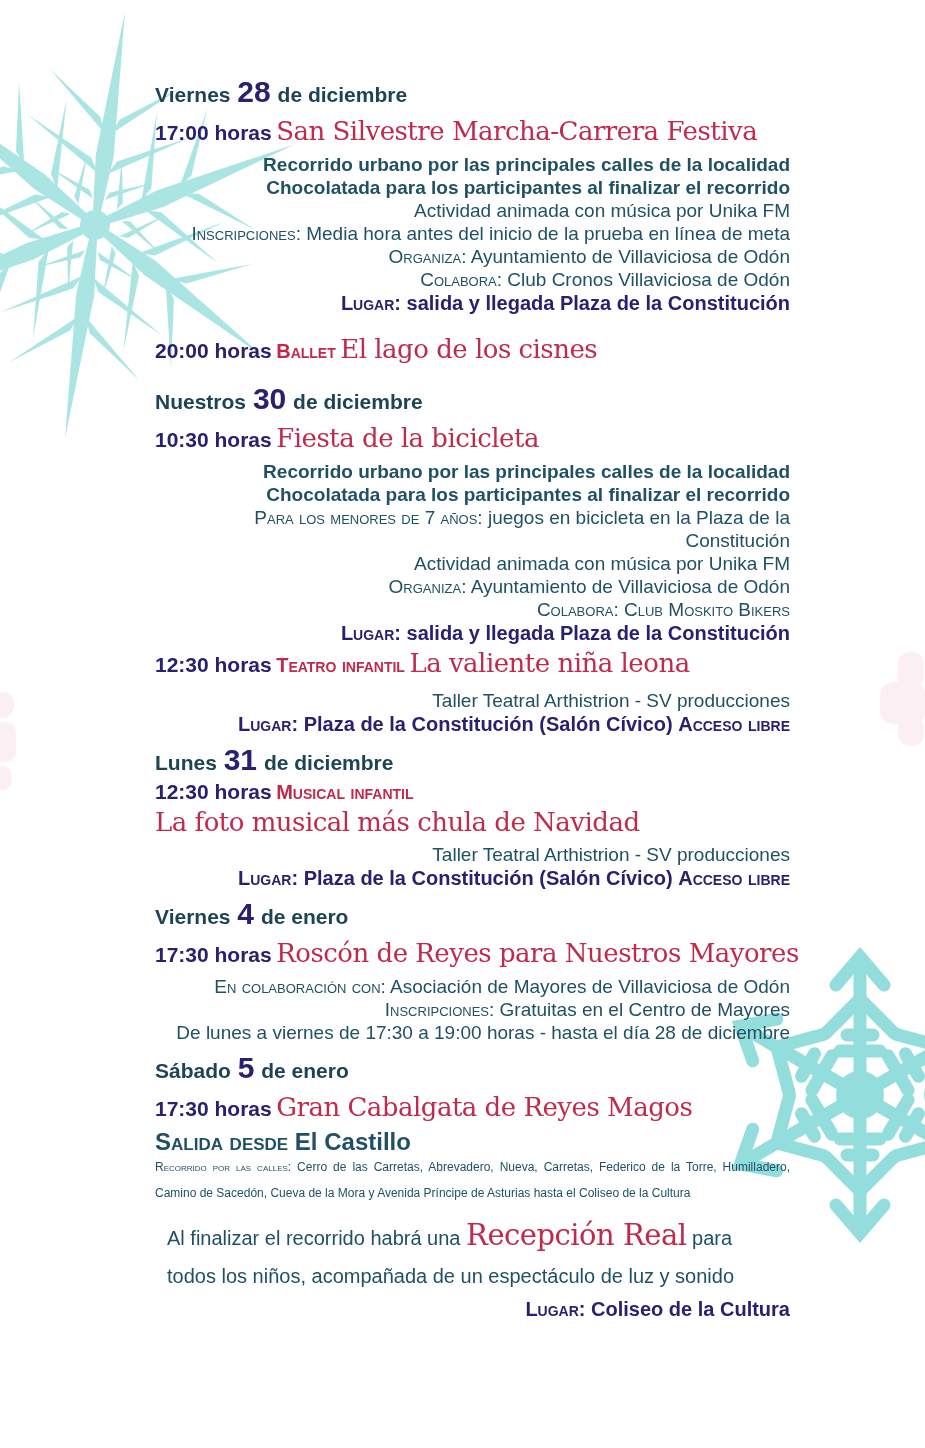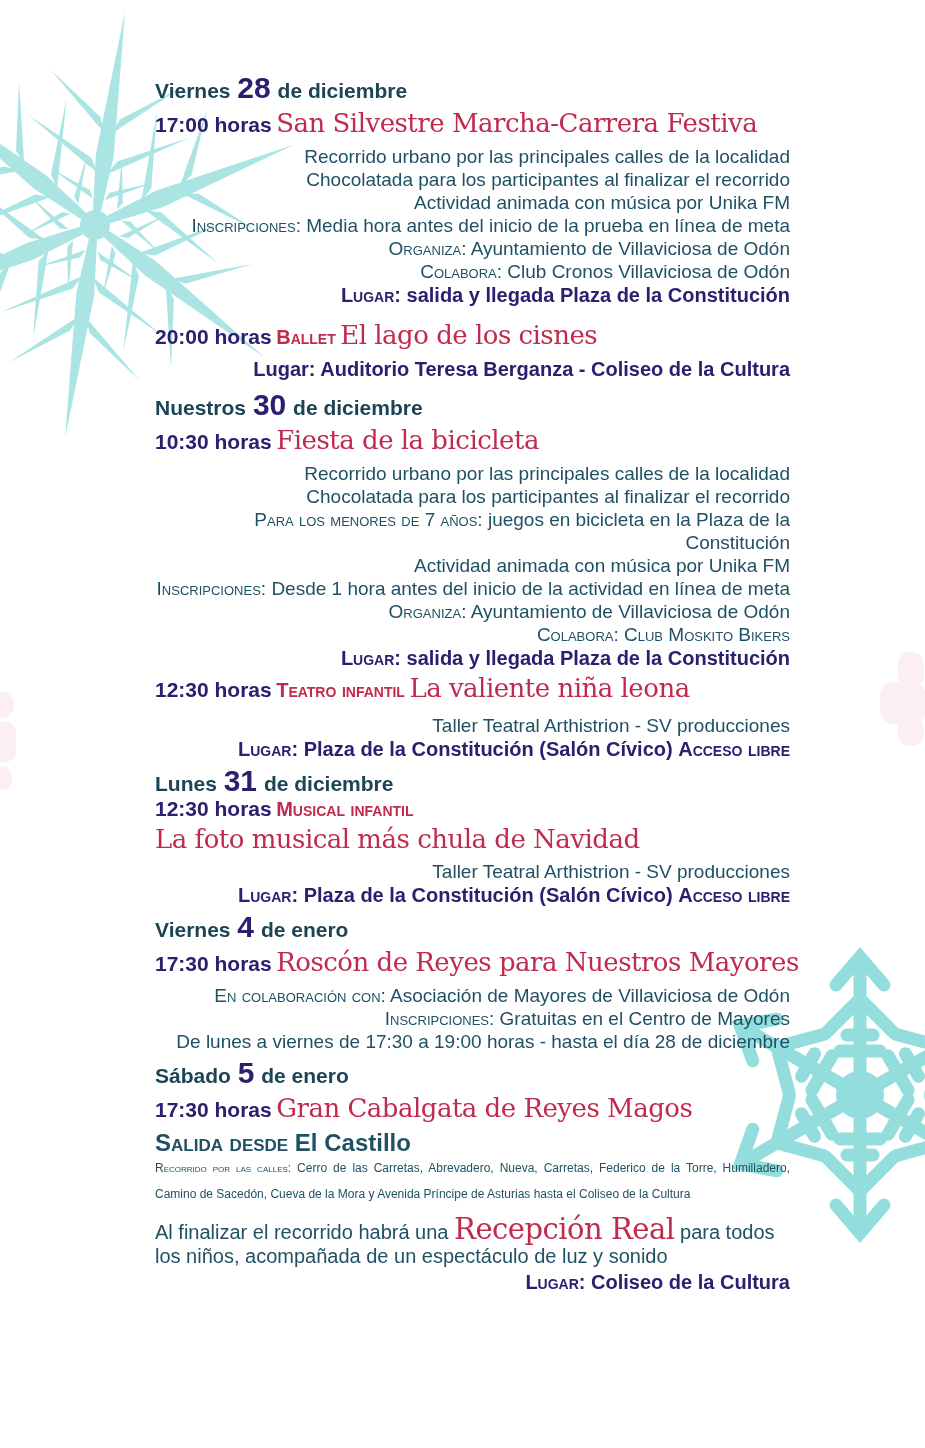--- a/index.html
+++ b/index.html
@@ -9,38 +9,38 @@
   }
   
   .flake1{position:absolute;left:-140px;top:-10px;z-index:1;}
   .flake1 .fill{fill:var(--snowflake-top,#aae5e4);}
   .flake2{position:absolute;left:705px;top:940px;z-index:1;}
   .flake2 .stroke{stroke:var(--snowflake-bottom,#93dedd);fill:none;stroke-width:13;stroke-linecap:round;}
   .flake2 .hub{fill:var(--snowflake-bottom,#93dedd);stroke:none;}
   .blob{position:absolute;background:var(--faint-pink,#fbeff3);z-index:1;border-radius:50%;}
   
   .content{position:absolute;left:155px;top:76px;width:635px;z-index:2;}
-  .day{margin:0;font-size:21px;font-weight:bold;color:var(--day-name,#1c4454);line-height:24px;}
+  .day{margin:0;font-size:21px;font-weight:bold;color:var(--day-name,#1c4454);line-height:32px;}
   .day .num{font-size:30px;color:var(--accent-navy,#2a2070);padding:0 1px;}
   .tl{line-height:36px;white-space:nowrap;}
   .time{font-size:21px;font-weight:bold;color:var(--accent-navy,#2a2070);}
   .cat{font-size:20px;font-weight:bold;color:var(--title-red,#c02a4c);font-variant:small-caps;}
   .etitle{font-family:"DejaVu Serif",serif;font-size:26px;color:var(--title-red,#c02a4c);letter-spacing:-0.5px;}
   .etitle-left{font-family:"DejaVu Serif",serif;font-size:26px;color:var(--title-red,#c02a4c);
                letter-spacing:-0.5px;line-height:30px;}
   .ln{font-size:19px;line-height:23px;color:var(--body-teal,#1f5063);}
   .right{text-align:right;}
   .just{text-align:justify;font-size:12px;line-height:26px;}
-  .b{font-weight:normal;}
+  .b{font-weight:bold;}
   .sc{font-variant:small-caps;}
   .place{color:var(--accent-navy,#2a2070);font-weight:bold;font-size:20px;line-height:24px;}
-  .closing{margin:10px 0 0;font-size:20px;line-height:24px;color:var(--body-teal,#1f5063);}
+  .closing{margin:10px 12px 0;font-size:20px;line-height:38px;color:var(--body-teal,#1f5063);}
   .hl{font-family:"DejaVu Serif",serif;font-size:29px;color:var(--title-red,#c02a4c);letter-spacing:-0.5px;}
   .mt2{margin-top:2px}.mt4{margin-top:4px}.mt6{margin-top:6px}.mt8{margin-top:0}
-  .mt10{margin-top:10px}.mt12{margin-top:12px}.mt16{margin-top:8px}
+  .mt10{margin-top:16px}.mt12{margin-top:12px}.mt16{margin-top:8px}
 </style>
 </head>
 <body>
 
 <div class="page">
 
   <svg class="flake1" width="470" height="470" viewBox="-235 -235 470 470" aria-hidden="true">
     <defs>
       <g id="arm1">
         <polygon points="0,-215 9,-70 4,-14 -4,-14 -9,-70"></polygon>
@@ -123,49 +123,39 @@
         <span class="sc">Lugar:</span>
         <span>salida y llegada Plaza de la Constitución</span>
       </div>
     </div>
 
     <div class="tl mt10">
       <span class="time">20:00 horas</span>
       <span class="cat">Ballet</span>
       <span class="etitle">El lago de los cisnes</span>
     </div>
-    <div class="right">
-      <div class="ln place">
-        <span>Lugar:</span>
-        <span>Auditorio Teresa Berganza - Coliseo de la Cultura</span>
-      </div>
-    </div>
 
     <h2 class="day mt12">
       <span>Nuestros</span>
       <span class="num">30</span>
       <span>de diciembre</span>
     </h2>
 
     <div class="tl mt2">
       <span class="time">10:30 horas</span>
       <span class="etitle">Fiesta de la bicicleta</span>
     </div>
     <div class="right">
       <div class="ln b">Recorrido urbano por las principales calles de la localidad</div>
       <div class="ln b">Chocolatada para los participantes al finalizar el recorrido</div>
       <div class="ln">
         <span class="sc">Para los menores de 7 años:</span>
         <span>juegos en bicicleta en la Plaza de la Constitución</span>
       </div>
       <div class="ln">Actividad animada con música por Unika FM</div>
-      <div class="ln">
-        <span class="sc">Inscripciones:</span>
-        <span>Desde 1 hora antes del inicio de la actividad en línea de meta</span>
-      </div>
       <div class="ln">
         <span class="sc">Organiza:</span>
         <span>Ayuntamiento de Villaviciosa de Odón</span>
       </div>
       <div class="ln sc">
         <span>Colabora:</span>
         <span>Club Moskito Bikers</span>
       </div>
       <div class="ln place">
         <span class="sc">Lugar:</span>

